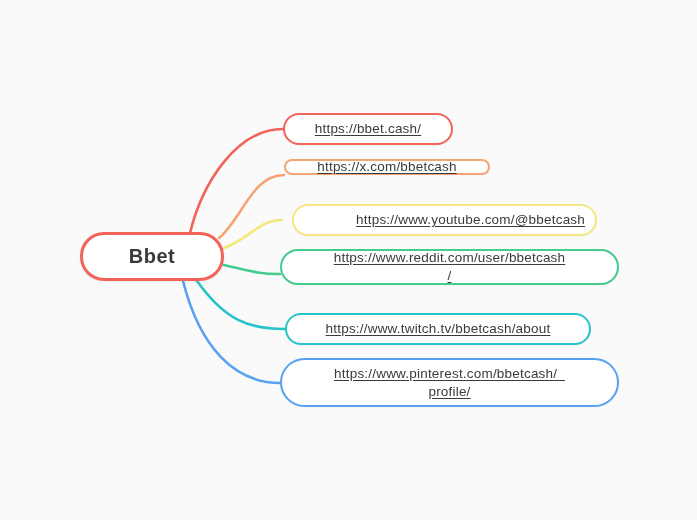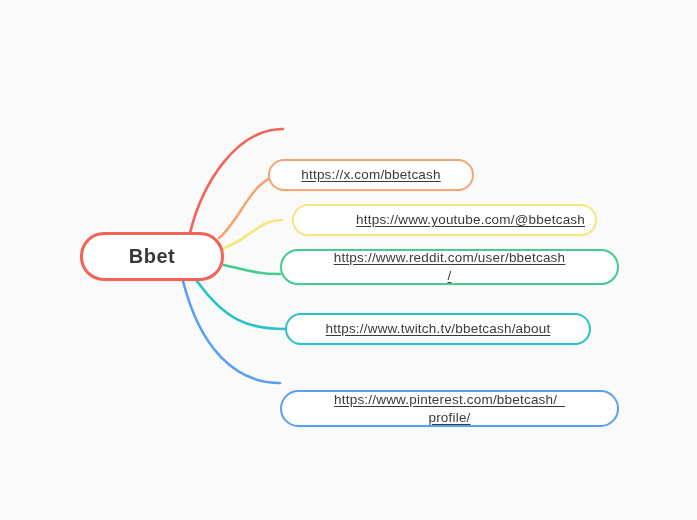--- a/index.html
+++ b/index.html
@@ -61,44 +61,47 @@
     font-size: 13.5px;
     line-height: 18px;
     letter-spacing: 0.2px;
     color: #3a3a3a;
     text-decoration: underline;
     text-underline-offset: 2px;
     white-space: pre-line;
     padding: 0 10px;
   }
   .b0 { left: 283px; top: 113px; width: 170px; height: 32px; }
-  .b1 { left: 268px; top: 159px; width: 206px; height: 32px; }
+  .b1 { left: 284px; top: 159px; width: 206px; height: 16px; }
   .b2 { left: 292px; top: 204px; width: 305px; height: 32px; justify-content: flex-end; }
   .b3 { left: 280px; top: 249px; width: 339px; height: 36px; border-radius: 25px; }
   .b4 { left: 285px; top: 313px; width: 306px; height: 32px; }
-  .b5 { left: 280px; top: 358px; width: 339px; height: 37px; border-radius: 25px; margin-top: 32px; }
+  .b5 { left: 280px; top: 358px; width: 339px; height: 49px; border-radius: 25px; }
 </style>
 </head>
 <body>
 
 <div class="canvas" style="background: rgb(250, 250, 250);">
 
   <svg class="connectors" viewBox="0 0 697 520" xmlns="http://www.w3.org/2000/svg">
     <path d="M 190 233 C 202 184 236 129 283 129" stroke="#f2635a"></path>
     <path d="M 219 238 C 242 219 252 175 284 175" stroke="#f5a571"></path>
     <path d="M 224 248 C 250 239 258 220 282 220" stroke="#f3e87d"></path>
     <path d="M 224 265 C 250 271 258 274 280 274" stroke="#44cc8e"></path>
     <path d="M 197 281 C 225 320 248 329 285 329" stroke="#26c3c9"></path>
     <path d="M 183 281 C 200 348 235 383 280 383" stroke="#58a0f2"></path>
   </svg>
 
   <div class="node root-node" style="border-color: rgb(242, 99, 90);">
     <span class="root-label" style="color: rgb(58, 58, 58);">Bbet</span>
   </div>
 
+  <div class="node branch b0" style="border-color: rgb(242, 99, 90);">
+    <span class="branch-label" style="color: rgb(58, 58, 58);">https://bbet.cash/</span>
+  </div>
 
   <div class="node branch b1" style="border-color: rgb(245, 165, 113);">
     <span class="branch-label" style="color: rgb(58, 58, 58);">https://x.com/bbetcash</span>
   </div>
 
   <div class="node branch b2" style="border-color: rgb(243, 232, 125);">
     <span class="branch-label" style="color: rgb(58, 58, 58);">https://www.youtube.com/@bbetcash</span>
   </div>
 
   <div class="node branch b3" style="border-color: rgb(68, 204, 142);">

